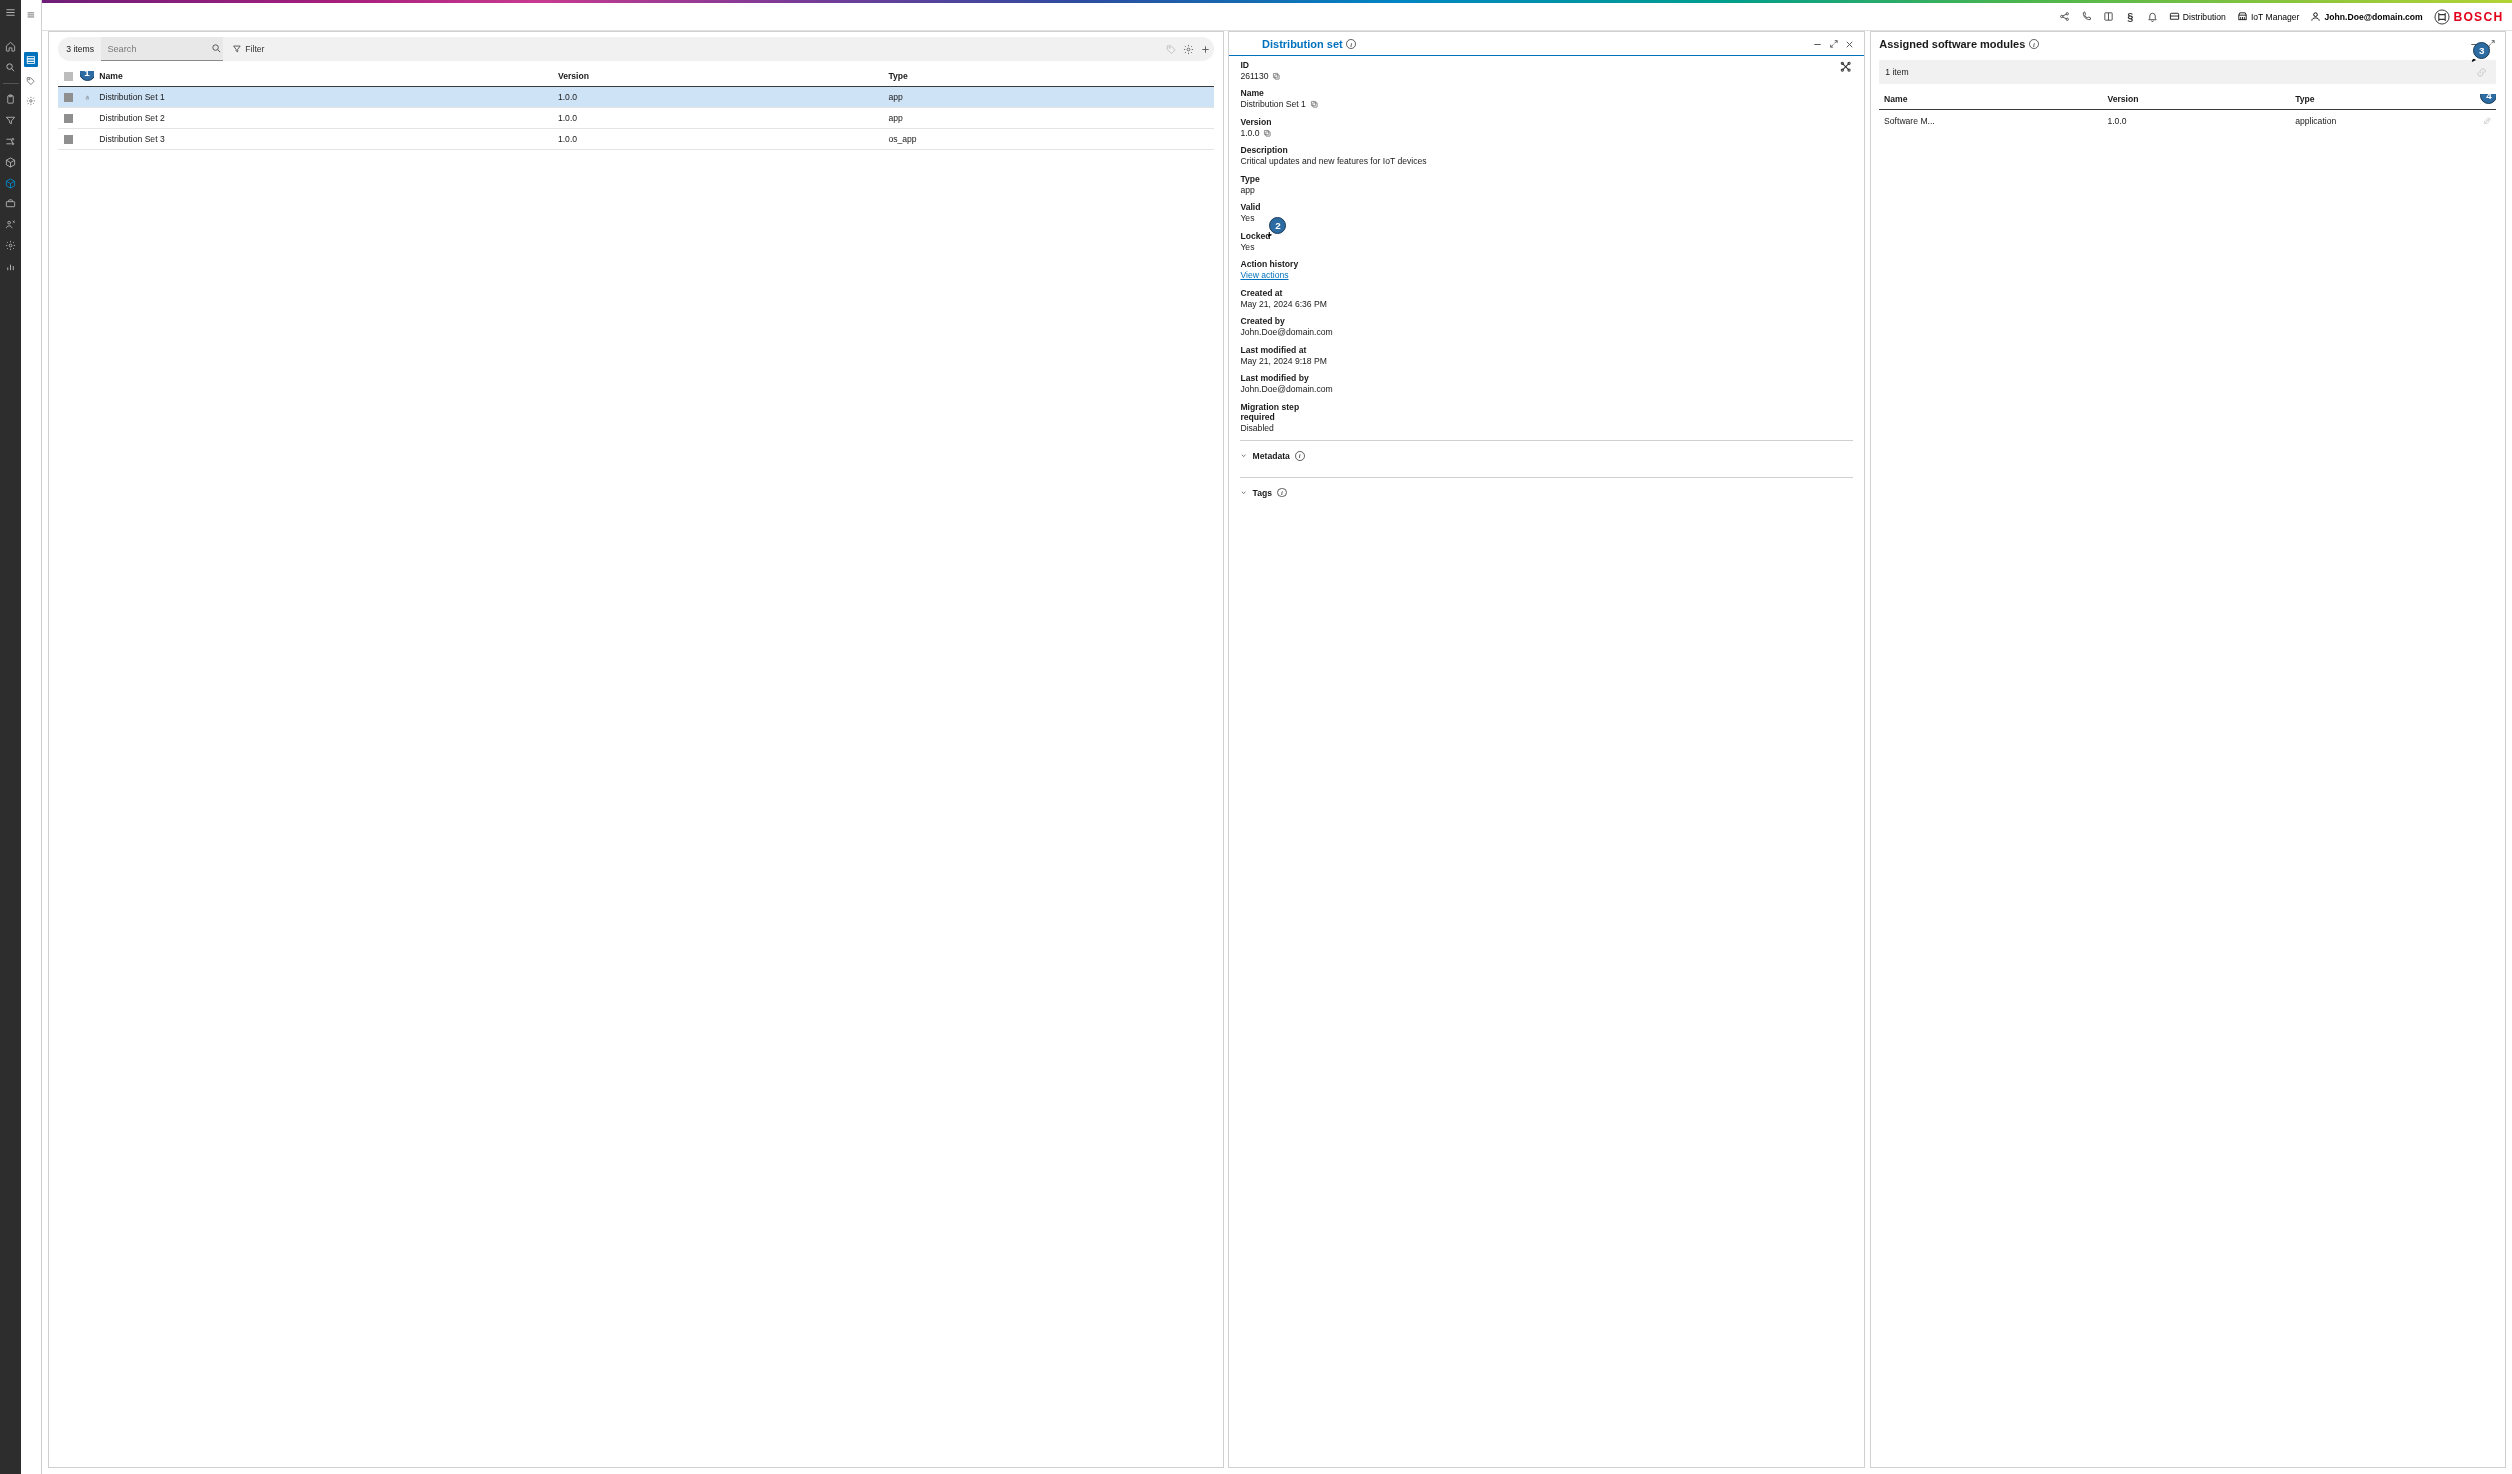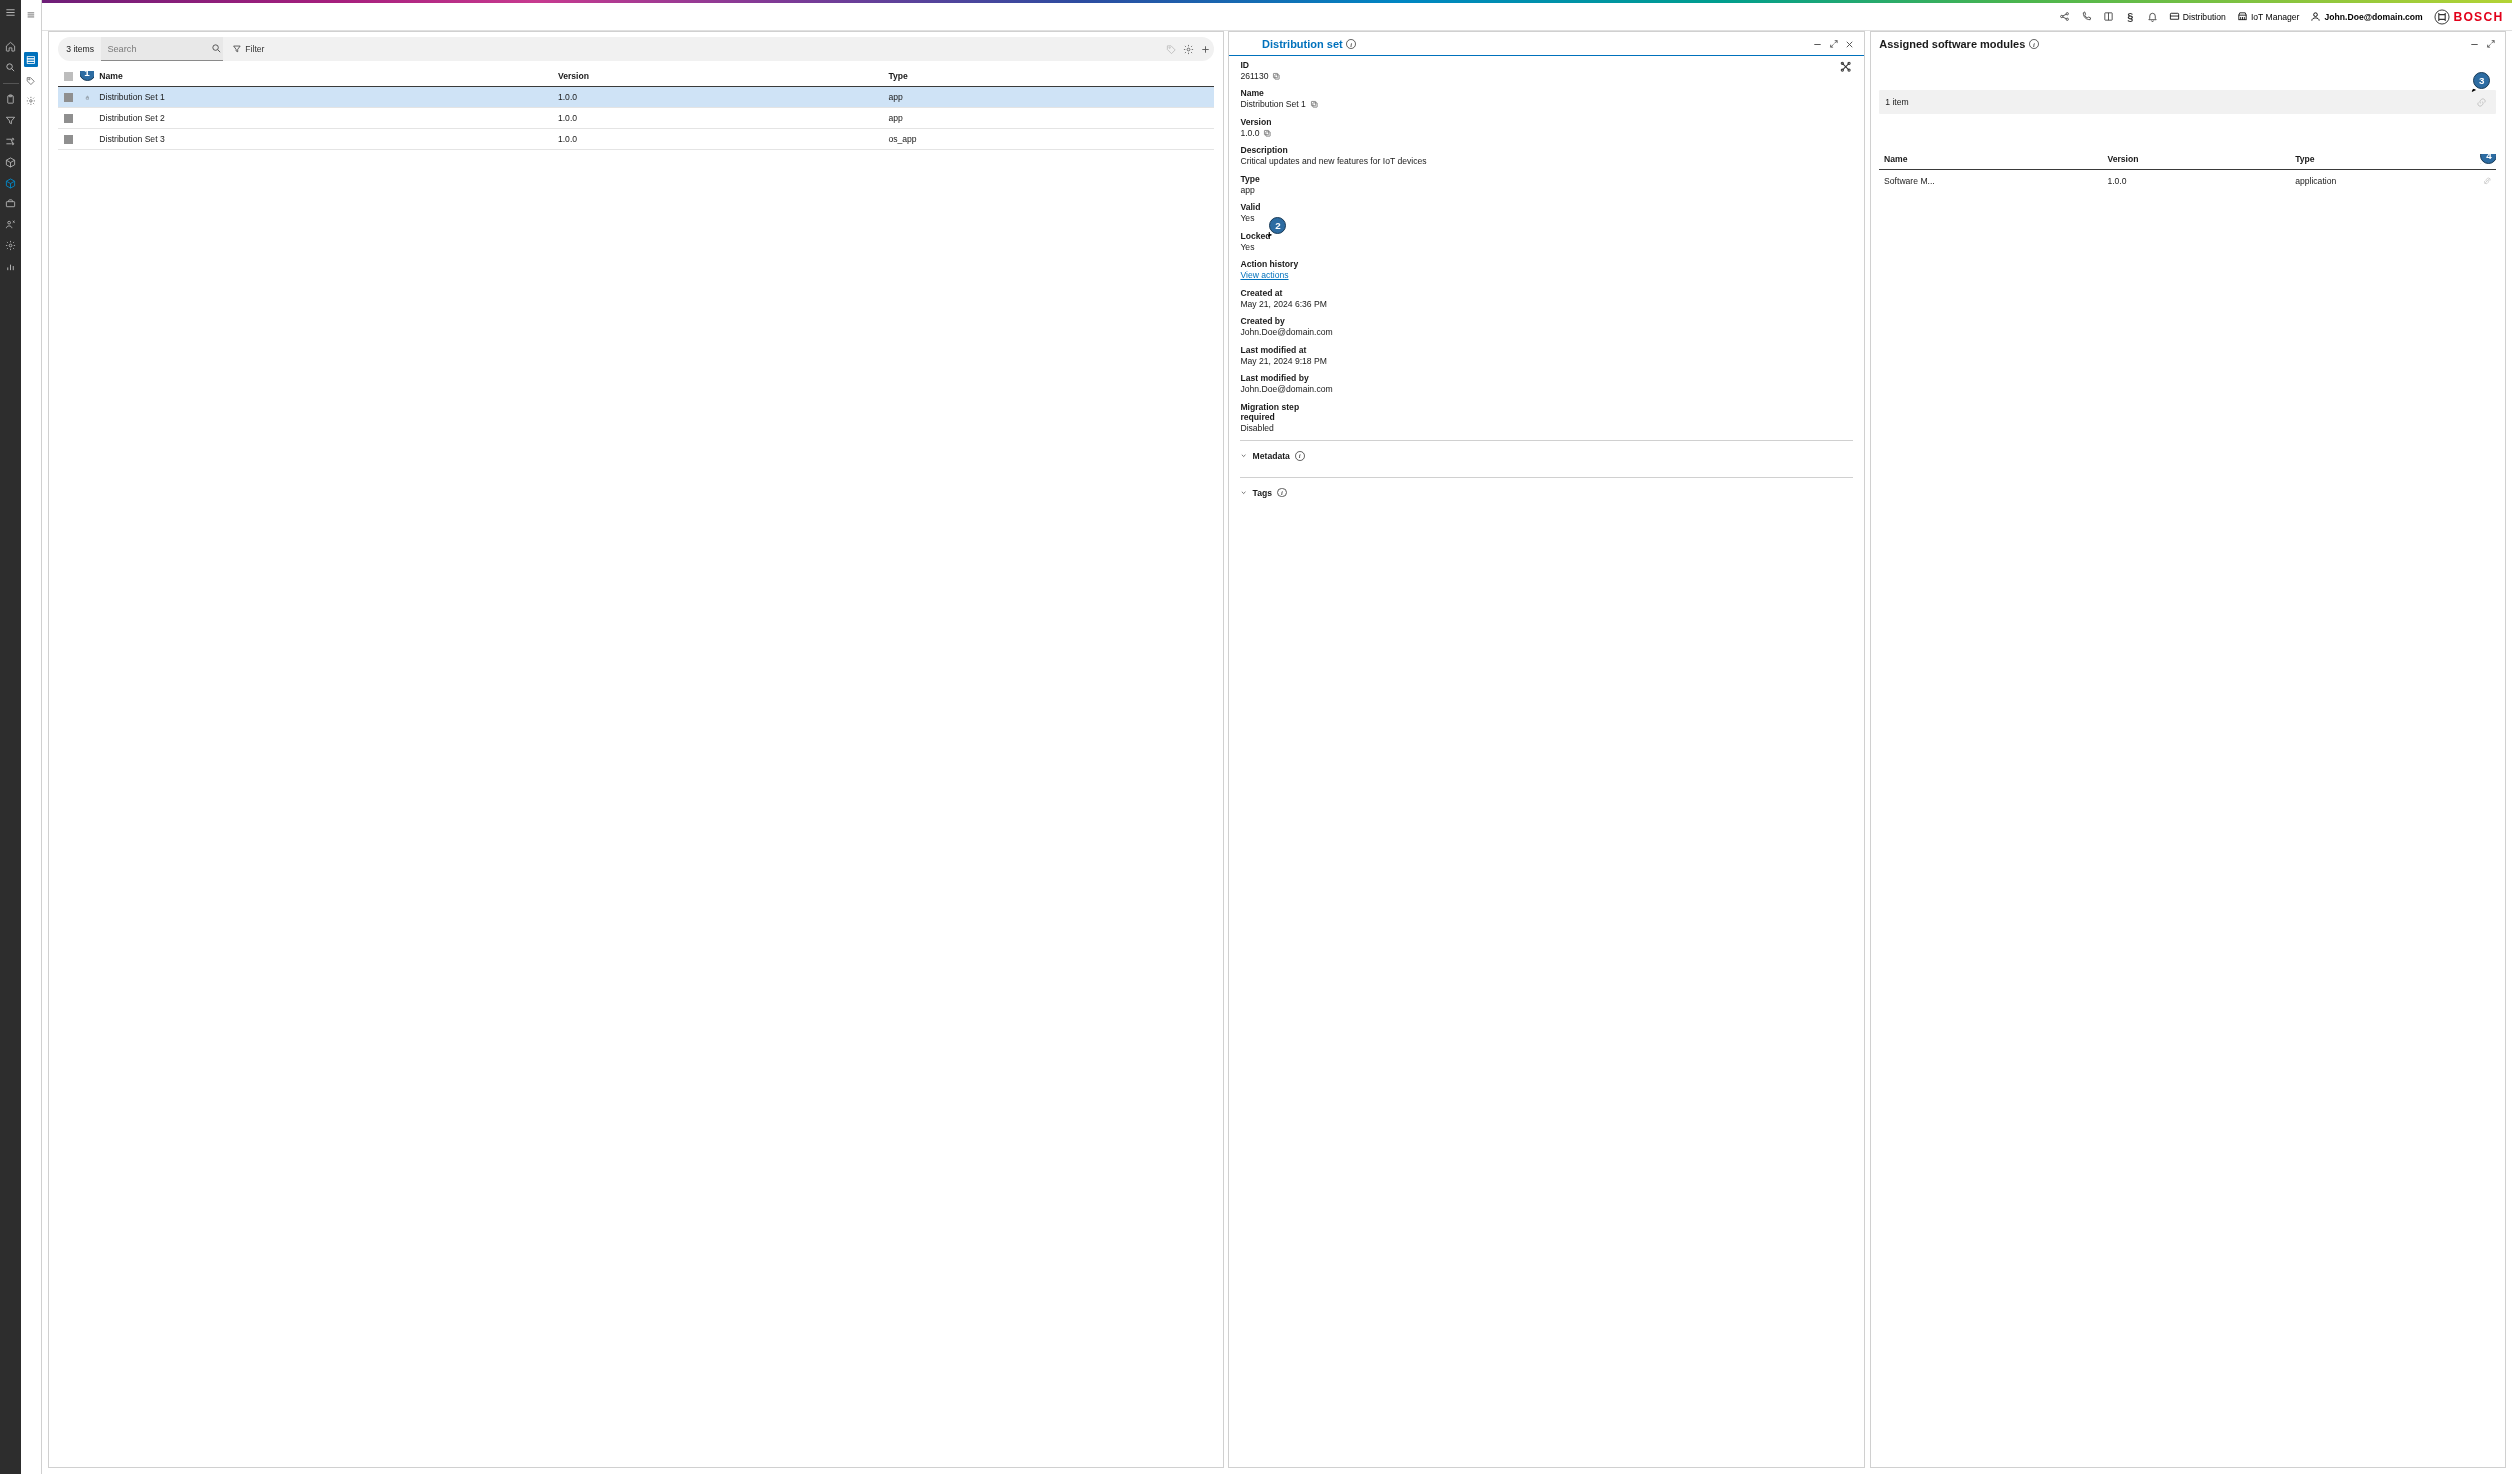--- a/index.html
+++ b/index.html
@@ -35,21 +35,21 @@
   .bosch-logo { display:flex; align-items:center; gap:3.7px; color:#e2001a; font-weight:700; letter-spacing:1.2px; font-size:12.2px; cursor:pointer; }
   .bosch-logo svg { width:16px; height:16px; }
 
   
   .panels { flex:1; display:flex; min-height:0; padding:0 6.1px 6.1px 6.1px; gap:0; }
   .panel { display:flex; flex-direction:column; border:0.6px solid #d0d0d0; min-width:0; background:#fff; }
   .panel + .panel { margin-left: 4.9px; }
   .panel.p1 { flex: 1.85; }
   .panel.p2 { flex: 1; }
   .panel.p2 .panel-head { border-bottom:1.2px solid #0071bc; }
-  .panel.p3 { flex: 1; gap: 30px; }
+  .panel.p3 { flex: 1; }
 
   .panel-head {
     display:flex; align-items:center; padding: 6.1px 8.6px 4.9px 8.6px; gap:4.9px;
   }
   .panel-title { font-size:11px; font-weight:600; display:flex; align-items:center; gap:3.7px; }
   .panel.p2 .panel-title { color:#0071bc;padding-left:24px; }
   .panel-head .spacer { flex:1; }
   .head-icon { width:11px; height:11px; color:#4a4a4a; cursor:pointer; display:flex; align-items:center; justify-content:center; }
 
   .info-icon { width:9.8px; height:9.8px; border:0.6px solid #5a5a5a; border-radius:50%; display:inline-flex; align-items:center; justify-content:center; font-size:6.7px; font-style:italic; font-family:Georgia,serif; color:#5a5a5a; font-weight:600; }

